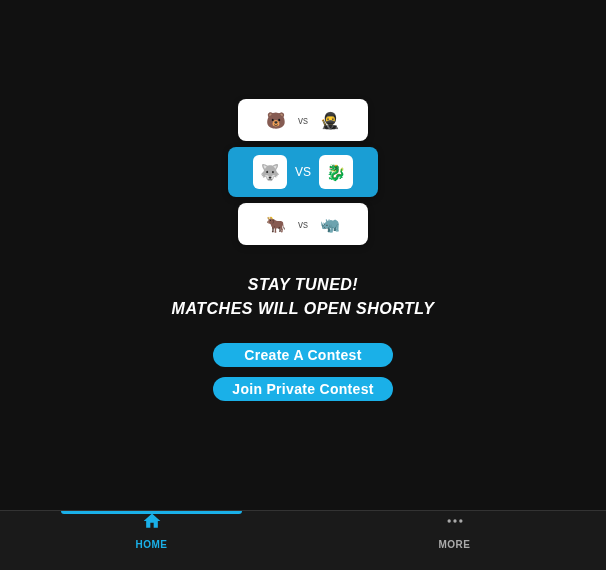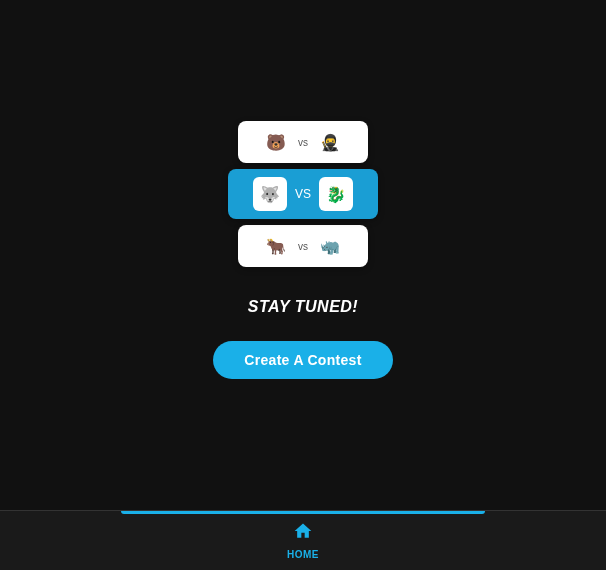--- a/index.html
+++ b/index.html
@@ -94,21 +94,21 @@
       font-weight: 900;
       font-style: italic;
       text-transform: uppercase;
       letter-spacing: 0.5px;
       line-height: 1.5;
     }
 
     
     .btn-create, .btn-join {
       width: 180px;
-      height: 38px;
+      height: 24px;
       border-radius: 20px;
       border: none;
       cursor: pointer;
       font-size: 14px;
       font-weight: bold;
       color: white;
       background: #1ab0e8;
       margin-bottom: 10px;
       display: block;
       letter-spacing: 0.3px;
@@ -125,21 +125,21 @@
       border-top: 1px solid #333;
       display: flex;
       align-items: stretch;
     }
 
     .nav-item {
       flex: 1;
       display: flex;
       flex-direction: column;
       align-items: center;
-      justify-content: center;
+      justify-content: flex-start;
       gap: 3px;
       cursor: pointer;
       position: relative;
     }
 
     .nav-item.active::after {
       content: '';
       position: absolute;
       top: 0;
       left: 20%;
@@ -201,33 +201,45 @@
     <div class="match-card">
       <div class="team-icon bull-icon">🐂</div>
       <span class="vs-text">vs</span>
       <div class="team-icon rhino-icon">🦏</div>
     </div>
 
   </div>
 
   <div class="stay-tuned">
     <h2>STAY TUNED!</h2>
+    <h2>MATCHES WILL OPEN SHORTLY</h2>
   </div>
 
   <button class="btn-create">Create A Contest</button>
+  <button class="btn-join">Join Private Contest</button>
 
 </div>
 
 <nav class="bottom-nav">
 
   <div class="nav-item active">
     <span class="nav-icon">
       <svg width="20" height="20" viewBox="0 0 24 24" fill="#1ab0e8">
           <path d="M10 20v-6h4v6h5v-8h3L12 3 2 12h3v8z"></path>
         </svg>
     </span>
     <span class="nav-label">HOME</span>
   </div>
 
 
 
+  <div class="nav-item">
+    <span class="nav-icon">
+      <svg width="20" height="20" viewBox="0 0 24 24" fill="#aaa">
+          <circle cx="5" cy="12" r="2"></circle>
+          <circle cx="12" cy="12" r="2"></circle>
+          <circle cx="19" cy="12" r="2"></circle>
+        </svg>
+    </span>
+    <span class="nav-label">MORE</span>
+  </div>
 
 </nav>
 
 </body></html>

